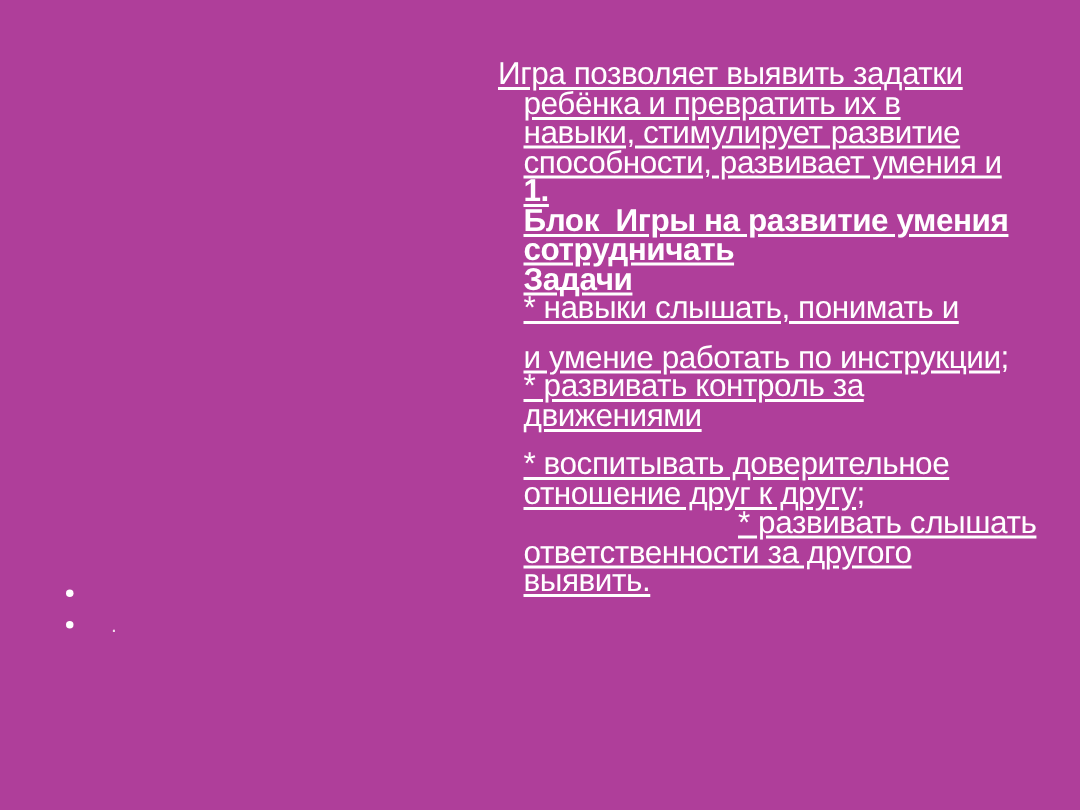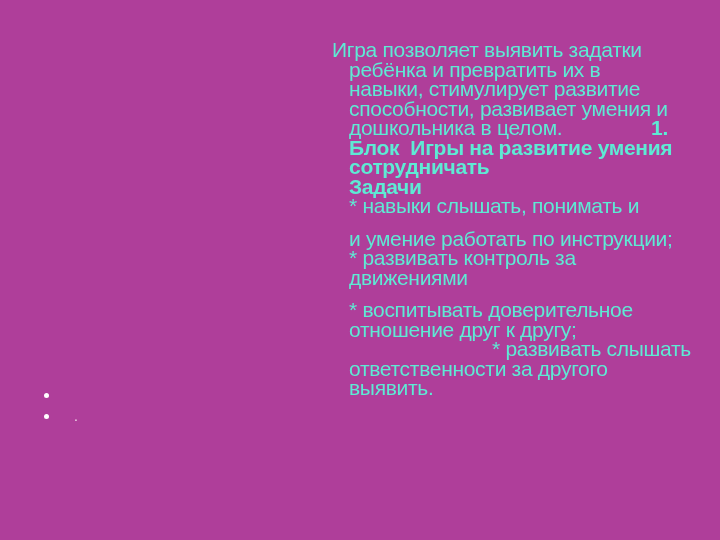--- a/index.html
+++ b/index.html
@@ -16,21 +16,22 @@
     color: #FFFFFF;
   }
   .text-block {
     position: absolute;
     left: 349px;
     top: 40px;
     width: 346px;
     font-size: 21px;
     line-height: 19.5px;
     letter-spacing: -0.3px;
-    color: #5eead4;
+    color: #ffffff;
+    text-decoration: underline;
   }
   .tl { min-height: 19.5px; }
   .tl.blank { height: 13px; min-height: 13px; }
   .tl.outdent { margin-left: -17px; }
   .tl.b { font-weight: bold; }
   .tl.push { padding-left: 143px; }
   .tl.split {
     display: flex;
     justify-content: space-between;
   }
@@ -66,21 +67,20 @@
 <body>
 
 <div class="slide">
 
   <div class="text-block">
     <div class="tl outdent">Игра позволяет выявить задатки</div>
     <div class="tl">ребёнка и превратить их в</div>
     <div class="tl">навыки, стимулирует развитие</div>
     <div class="tl">способности, развивает умения и</div>
     <div class="tl split">
-      <span>дошкольника в целом.</span>
       <span class="num">1.</span>
     </div>
     <div class="tl b">Блок&nbsp; Игры на развитие умения</div>
     <div class="tl b">сотрудничать</div>
     <div class="tl b">Задачи</div>
     <div class="tl">* навыки слышать, понимать и</div>
     <div class="tl blank"></div>
     <div class="tl">и умение работать по инструкции;</div>
     <div class="tl">* развивать контроль за движениями</div>
     <div class="tl blank"></div>

